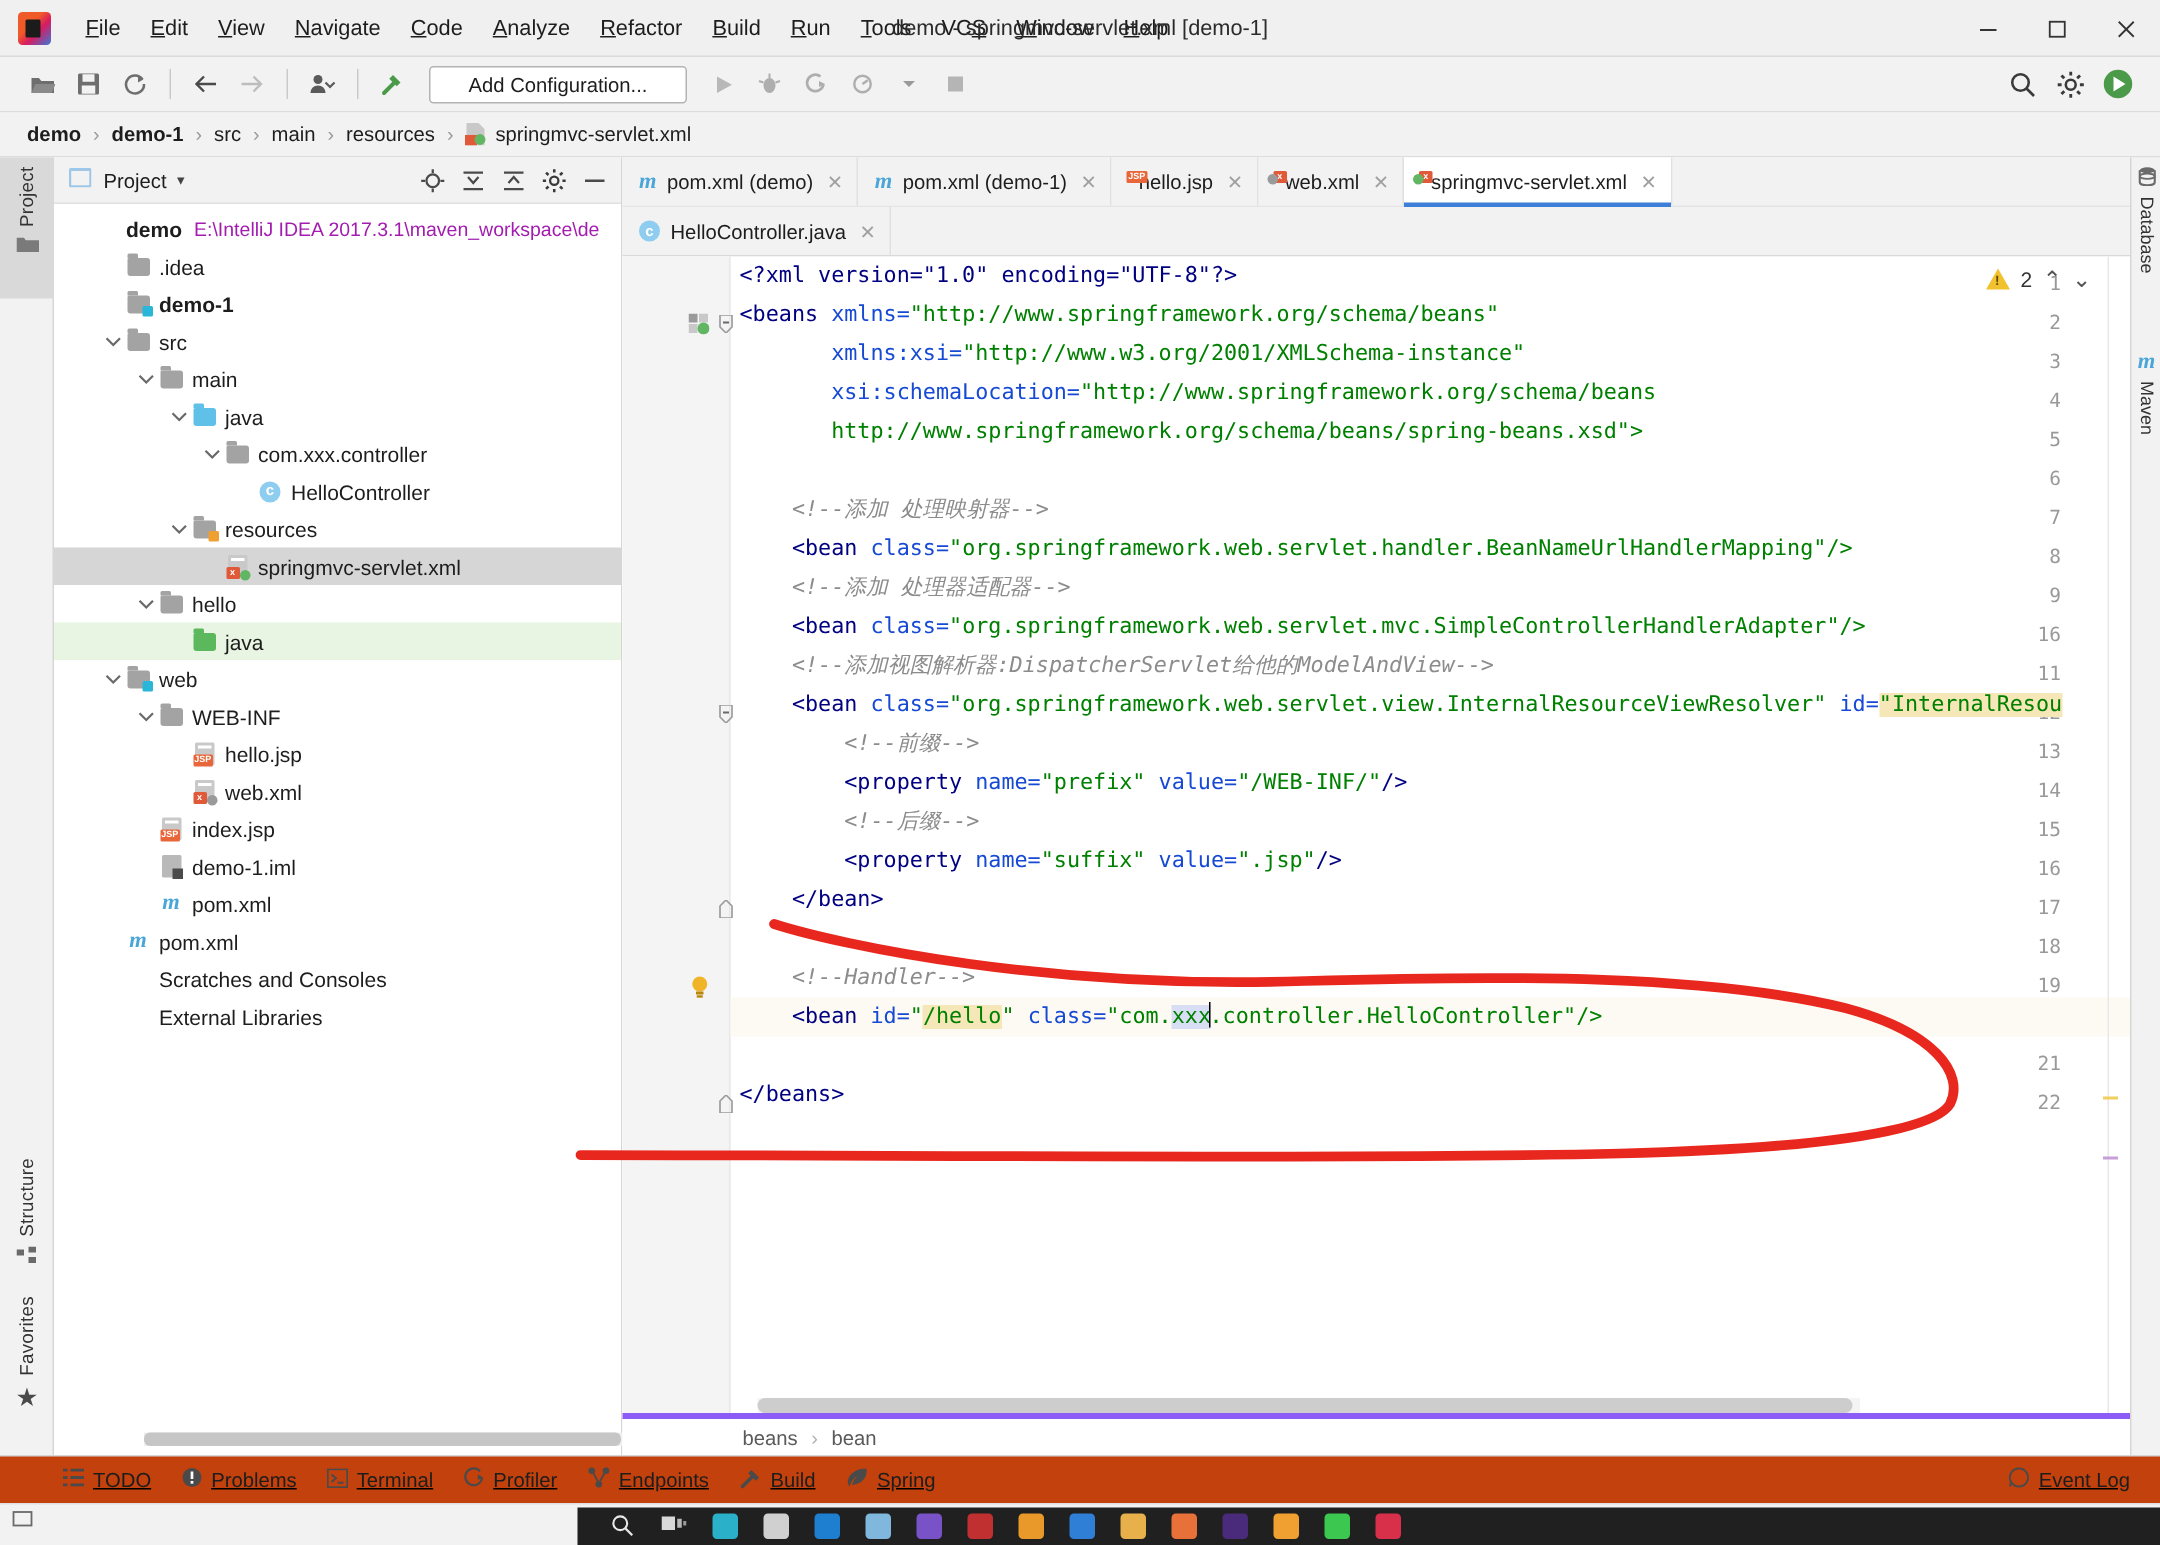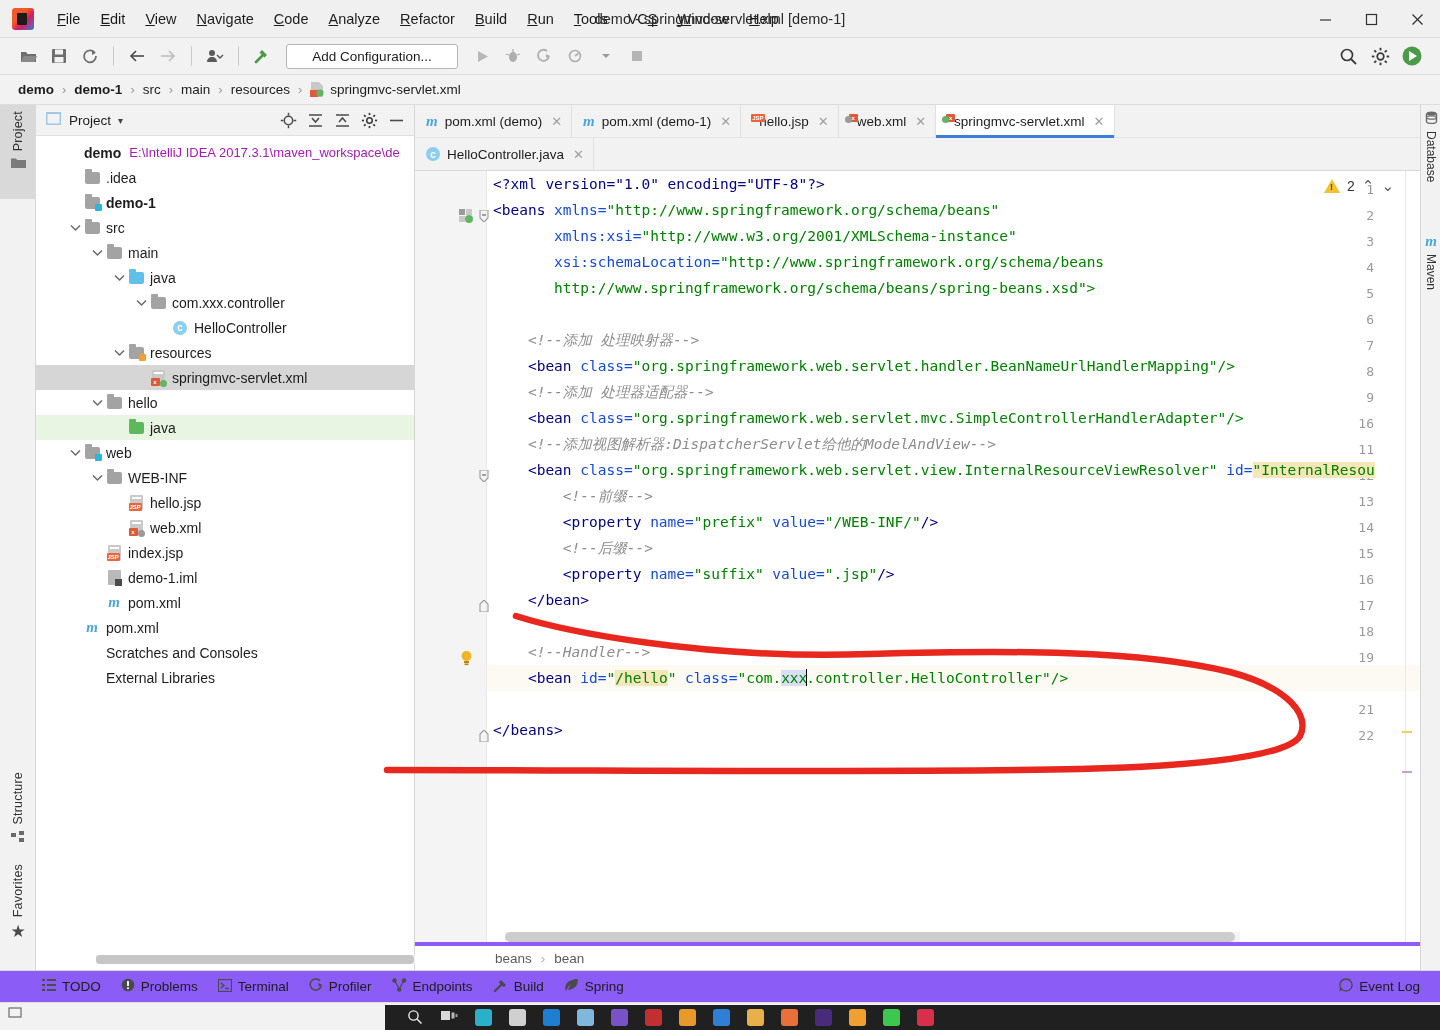--- a/index.html
+++ b/index.html
@@ -224,22 +224,22 @@
   }
   .rtab {
     position: absolute; left: 0; width: 20px; display:flex; flex-direction: column;
     align-items: center; cursor: default; gap: 4px;
   }
   .rtab .vlabel { writing-mode: vertical-rl; font-size: 12px; color: #333; }
 
   
   .statusbar {
     position: absolute; left: 0; top: 970px; width: 1440px; height: 32px;
-    background: #8b5cf6; border-top: 1px solid #d6d6d6;
-    display: flex; align-items: center; padding-left: 42px; gap: 20px;
+    background: #c2410c; border-top: 1px solid #d6d6d6;
+    display: flex; align-items: center; padding-left: 42px; gap: 20px; text-decoration: underline;
   }
   .sb-item { display: flex; align-items: center; gap: 6px; font-size: 13.5px; color: #1d1d1d; cursor: default; }
   .sb-right { margin-left: auto; display: flex; align-items: center; gap: 16px; padding-right: 20px; }
   .statusline2 {
     position: absolute; left: 0; top: 1002px; width: 1440px; height: 28px;
     background: #f2f2f2; border-top: 1px solid #e0e0e0;
   }
   .sl2-right {
     position:absolute; right: 56px; top: 0; height: 22px; display:flex; align-items:center; gap: 22px;
     font-size: 13px; color: #5a5a5a;

